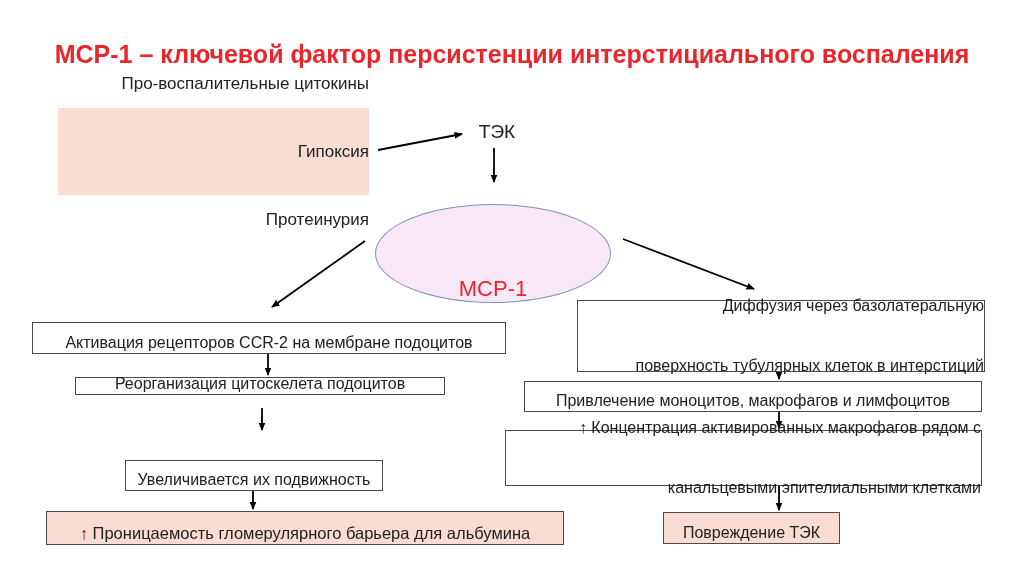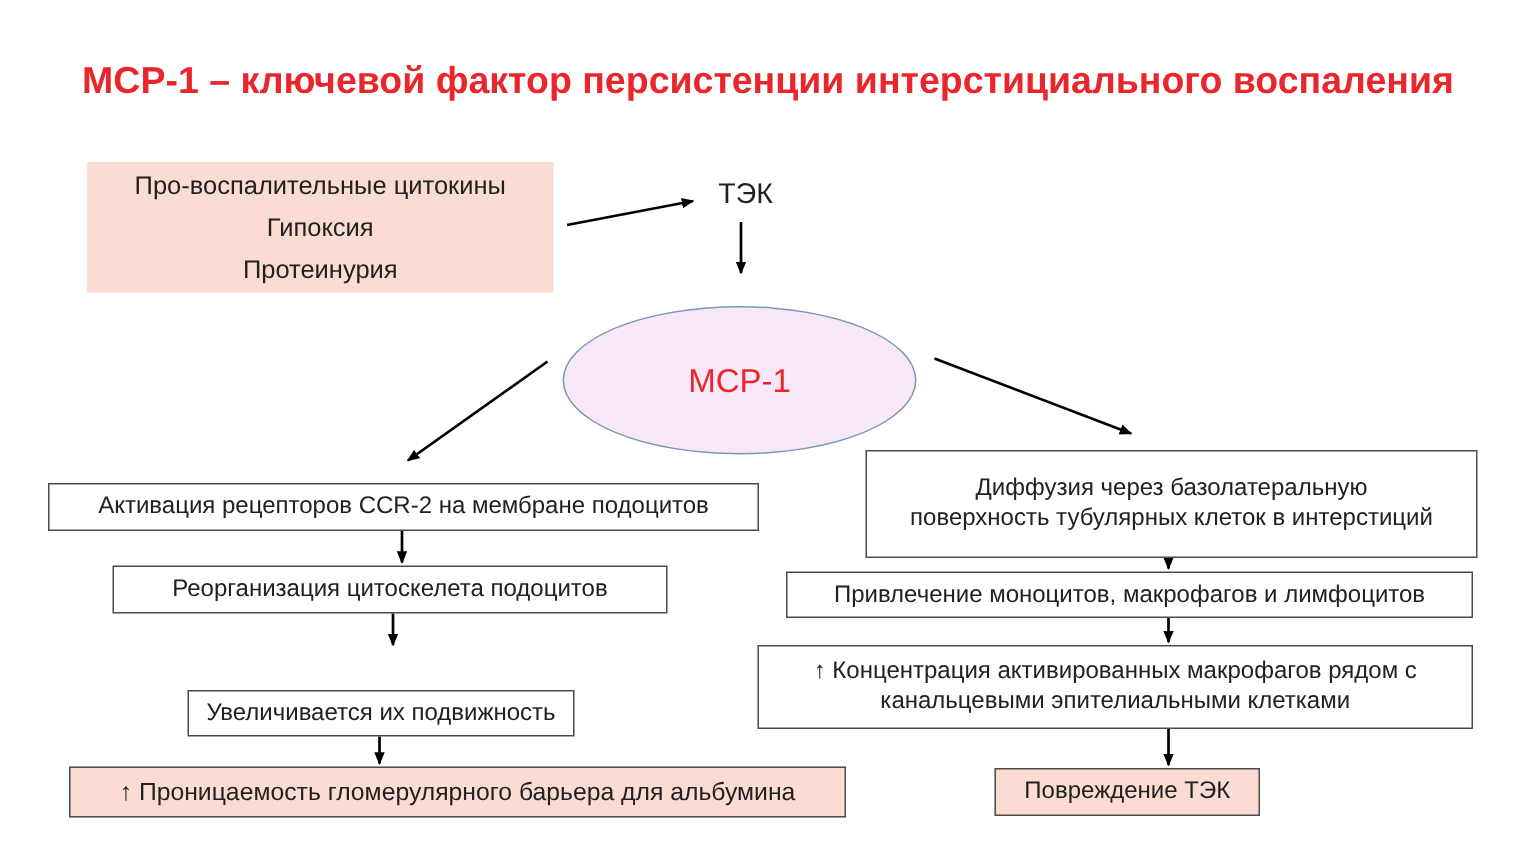--- a/index.html
+++ b/index.html
@@ -18,28 +18,29 @@
     text-align: center;
     font-size: 25px;
     font-weight: 700;
     color: #e8262b;
     letter-spacing: 0px;
   }
   .node {
     position: absolute;
     box-sizing: border-box;
     display: flex;
-    align-items: center;
+    align-items: flex-end;
     justify-content: center;
     text-align: center;
     font-size: 16px;
     color: #212121;
     background: #ffffff;
     border: 1.5px solid #4a4a4a;
     line-height: 1.25;
+    gap: 40px;
   }
   .pink { background: #fbdcd2; }
   .noborder { border: none; }
   .stack { flex-direction: column; }
   .triggers {
     left: 58px; top: 108px; width: 311px; height: 87px;
     font-size: 17px; line-height: 28px;
   }
   .tek {
     left: 468px; top: 116px; width: 58px; height: 28px;
@@ -47,21 +48,21 @@
   }
   .ellipse {
     left: 375px; top: 204px; width: 236px; height: 99px;
     border-radius: 50%;
     border: 1.6px solid #7d96b8;
     background: #f8e7f7;
     color: #e8262b;
     font-size: 22px;
   }
   .l1 { left: 32px;  top: 322px; width: 474px; height: 32px; }
-  .l2 { left: 75px;  top: 377px; width: 370px; height: 32px; }
+  .l2 { left: 75px;  top: 377px; width: 370px; height: 18px; }
   .l3 { left: 125px; top: 432px; width: 258px; height: 31px; margin-top: 28px; }
   .l4 { left: 46px;  top: 511px; width: 518px; height: 34px; font-size: 16.5px; }
   .r1 { left: 577px; top: 300px; width: 408px; height: 72px; }
   .r2 { left: 524px; top: 381px; width: 458px; height: 31px; }
   .r3 { left: 505px; top: 430px; width: 477px; height: 56px; }
   .r4 { left: 663px; top: 512px; width: 177px; height: 32px; }
   .arrows {
     position: absolute;
     left: 0; top: 0;
     width: 1024px; height: 574px;

